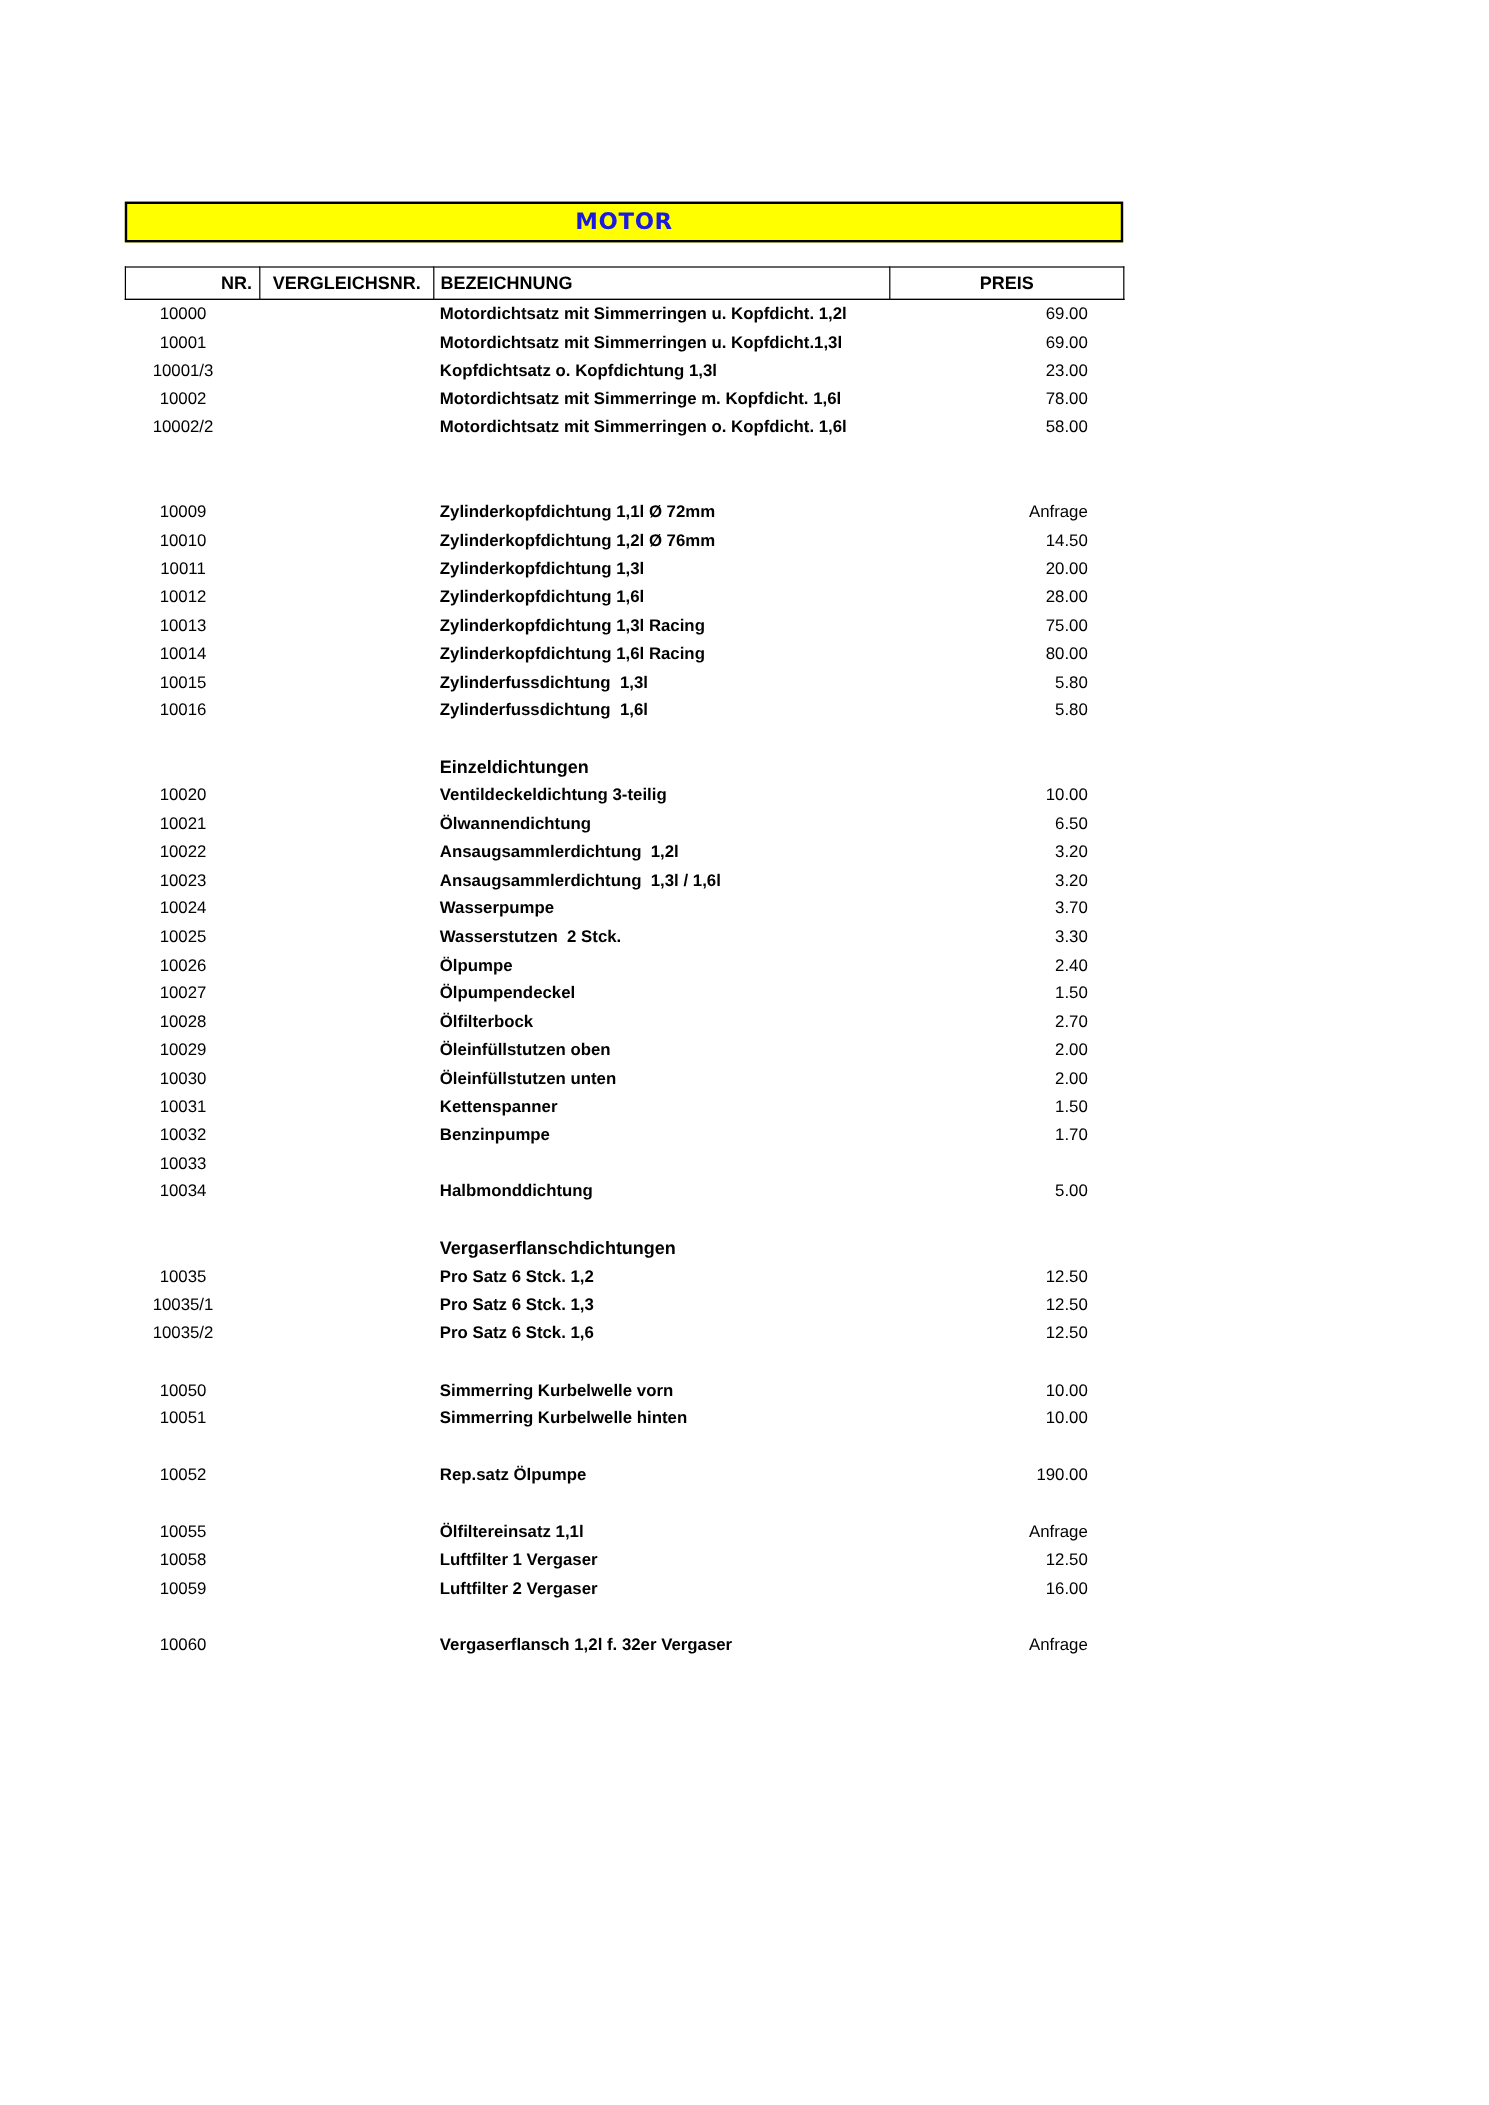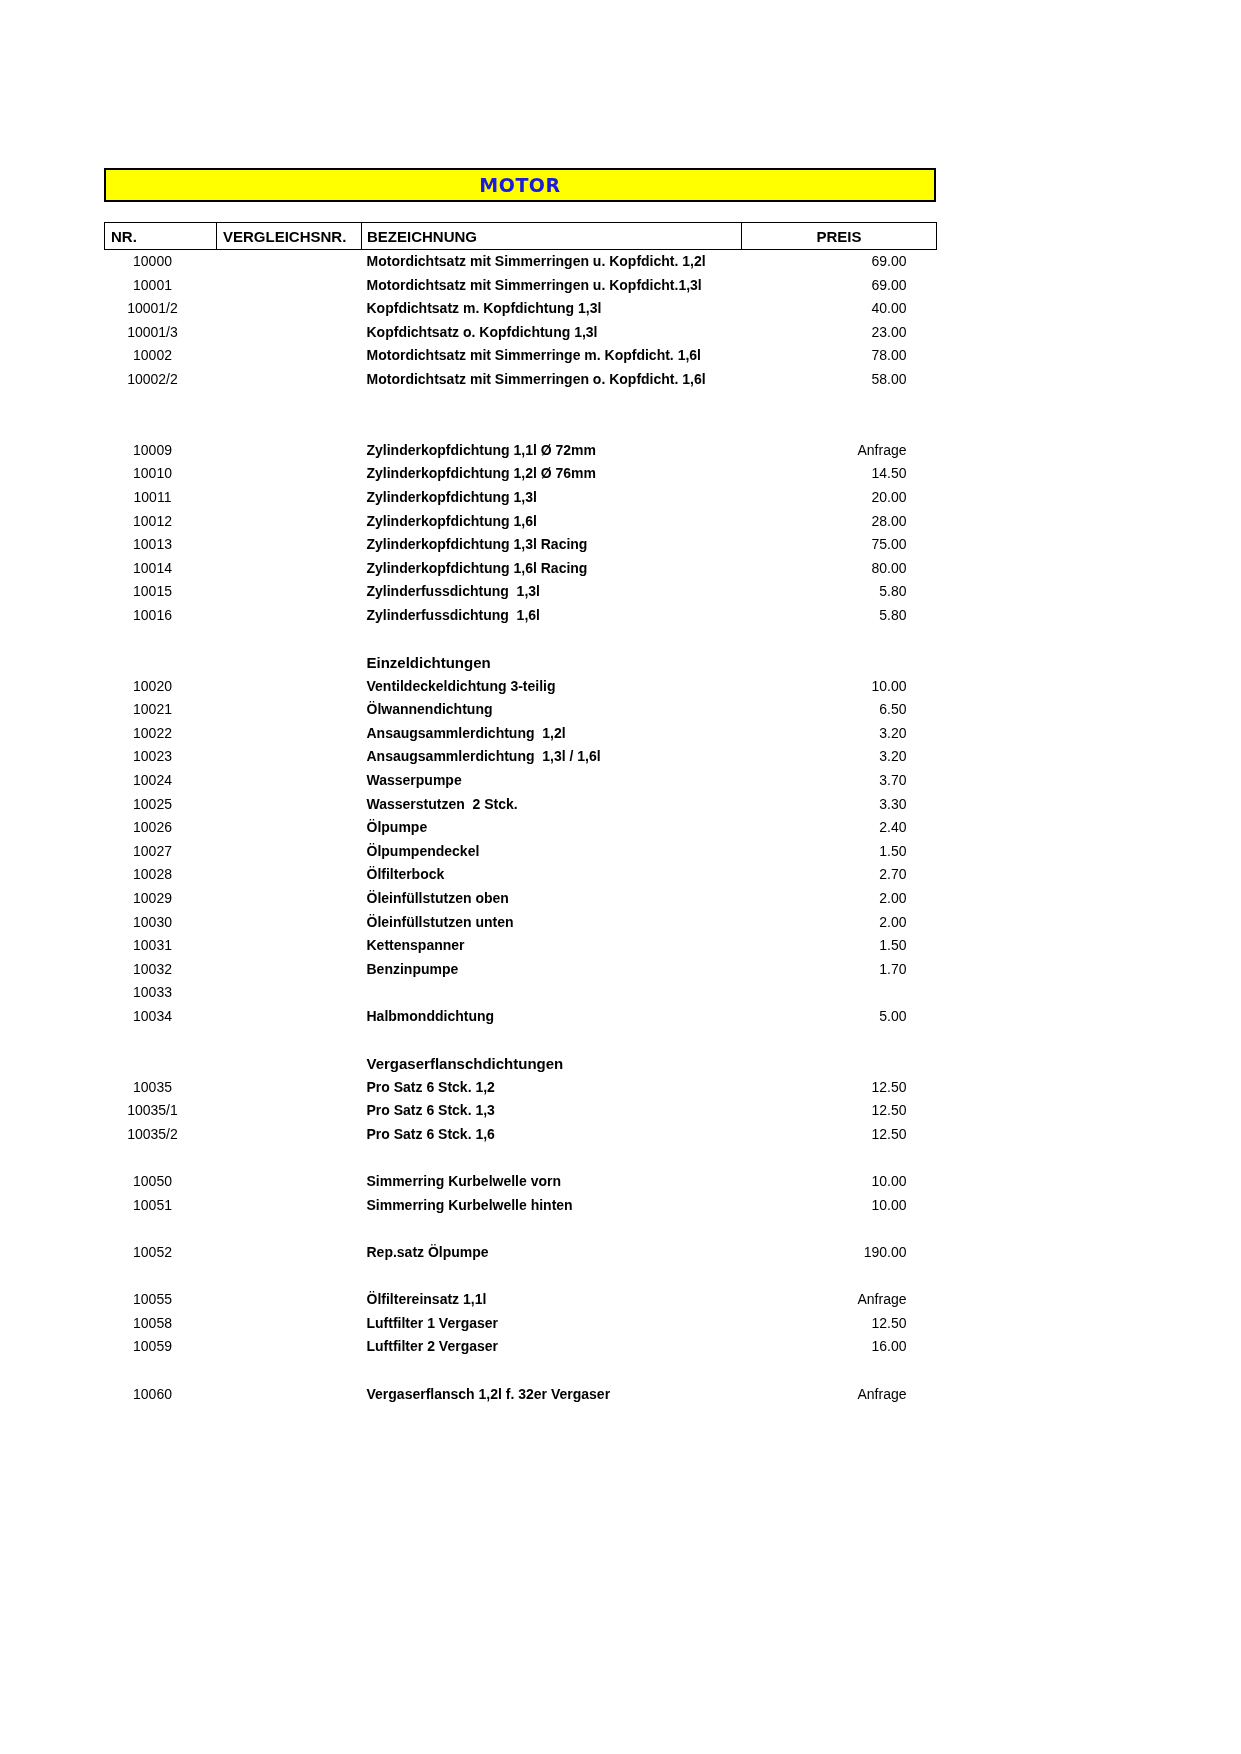--- a/index.html
+++ b/index.html
@@ -70,22 +70,22 @@
   thead th {
     border: 1.5px solid #000000;
     height: 26px;
     padding: 0 6px;
     font-size: 15px;
     font-weight: bold;
     font-family: "Liberation Sans", sans-serif;
     vertical-align: middle;
     background: #ffffff;
   }
-  th.h-nr    { text-align: left; }
-  th.h-vgl   { text-align: left; }
+  th.h-nr    { text-align: right; }
+  th.h-vgl   { text-align: center; }
   th.h-bez   { text-align: left; padding-left: 5px; }
   th.h-preis { text-align: center; }
 
   
   tbody td {
     border: none;
     height: 23.6px;
     font-size: 14px;
     line-height: 23.6px;
     padding: 0;
@@ -151,26 +151,20 @@
             <td class="d-bez">Motordichtsatz mit Simmerringen u. Kopfdicht. 1,2l</td>
             <td class="d-preis">69.00</td>
           </tr>
           <tr>
             <td class="d-nr">10001</td>
             <td class="d-vgl"></td>
             <td class="d-bez">Motordichtsatz mit Simmerringen u. Kopfdicht.1,3l</td>
             <td class="d-preis">69.00</td>
           </tr>
           <tr>
-            <td class="d-nr">10001/2</td>
-            <td class="d-vgl"></td>
-            <td class="d-bez">Kopfdichtsatz m. Kopfdichtung 1,3l</td>
-            <td class="d-preis">40.00</td>
-          </tr>
-          <tr>
             <td class="d-nr">10001/3</td>
             <td class="d-vgl"></td>
             <td class="d-bez">Kopfdichtsatz o. Kopfdichtung 1,3l</td>
             <td class="d-preis">23.00</td>
           </tr>
           <tr>
             <td class="d-nr">10002</td>
             <td class="d-vgl"></td>
             <td class="d-bez">Motordichtsatz mit Simmerringe m. Kopfdicht. 1,6l</td>
             <td class="d-preis">78.00</td>

